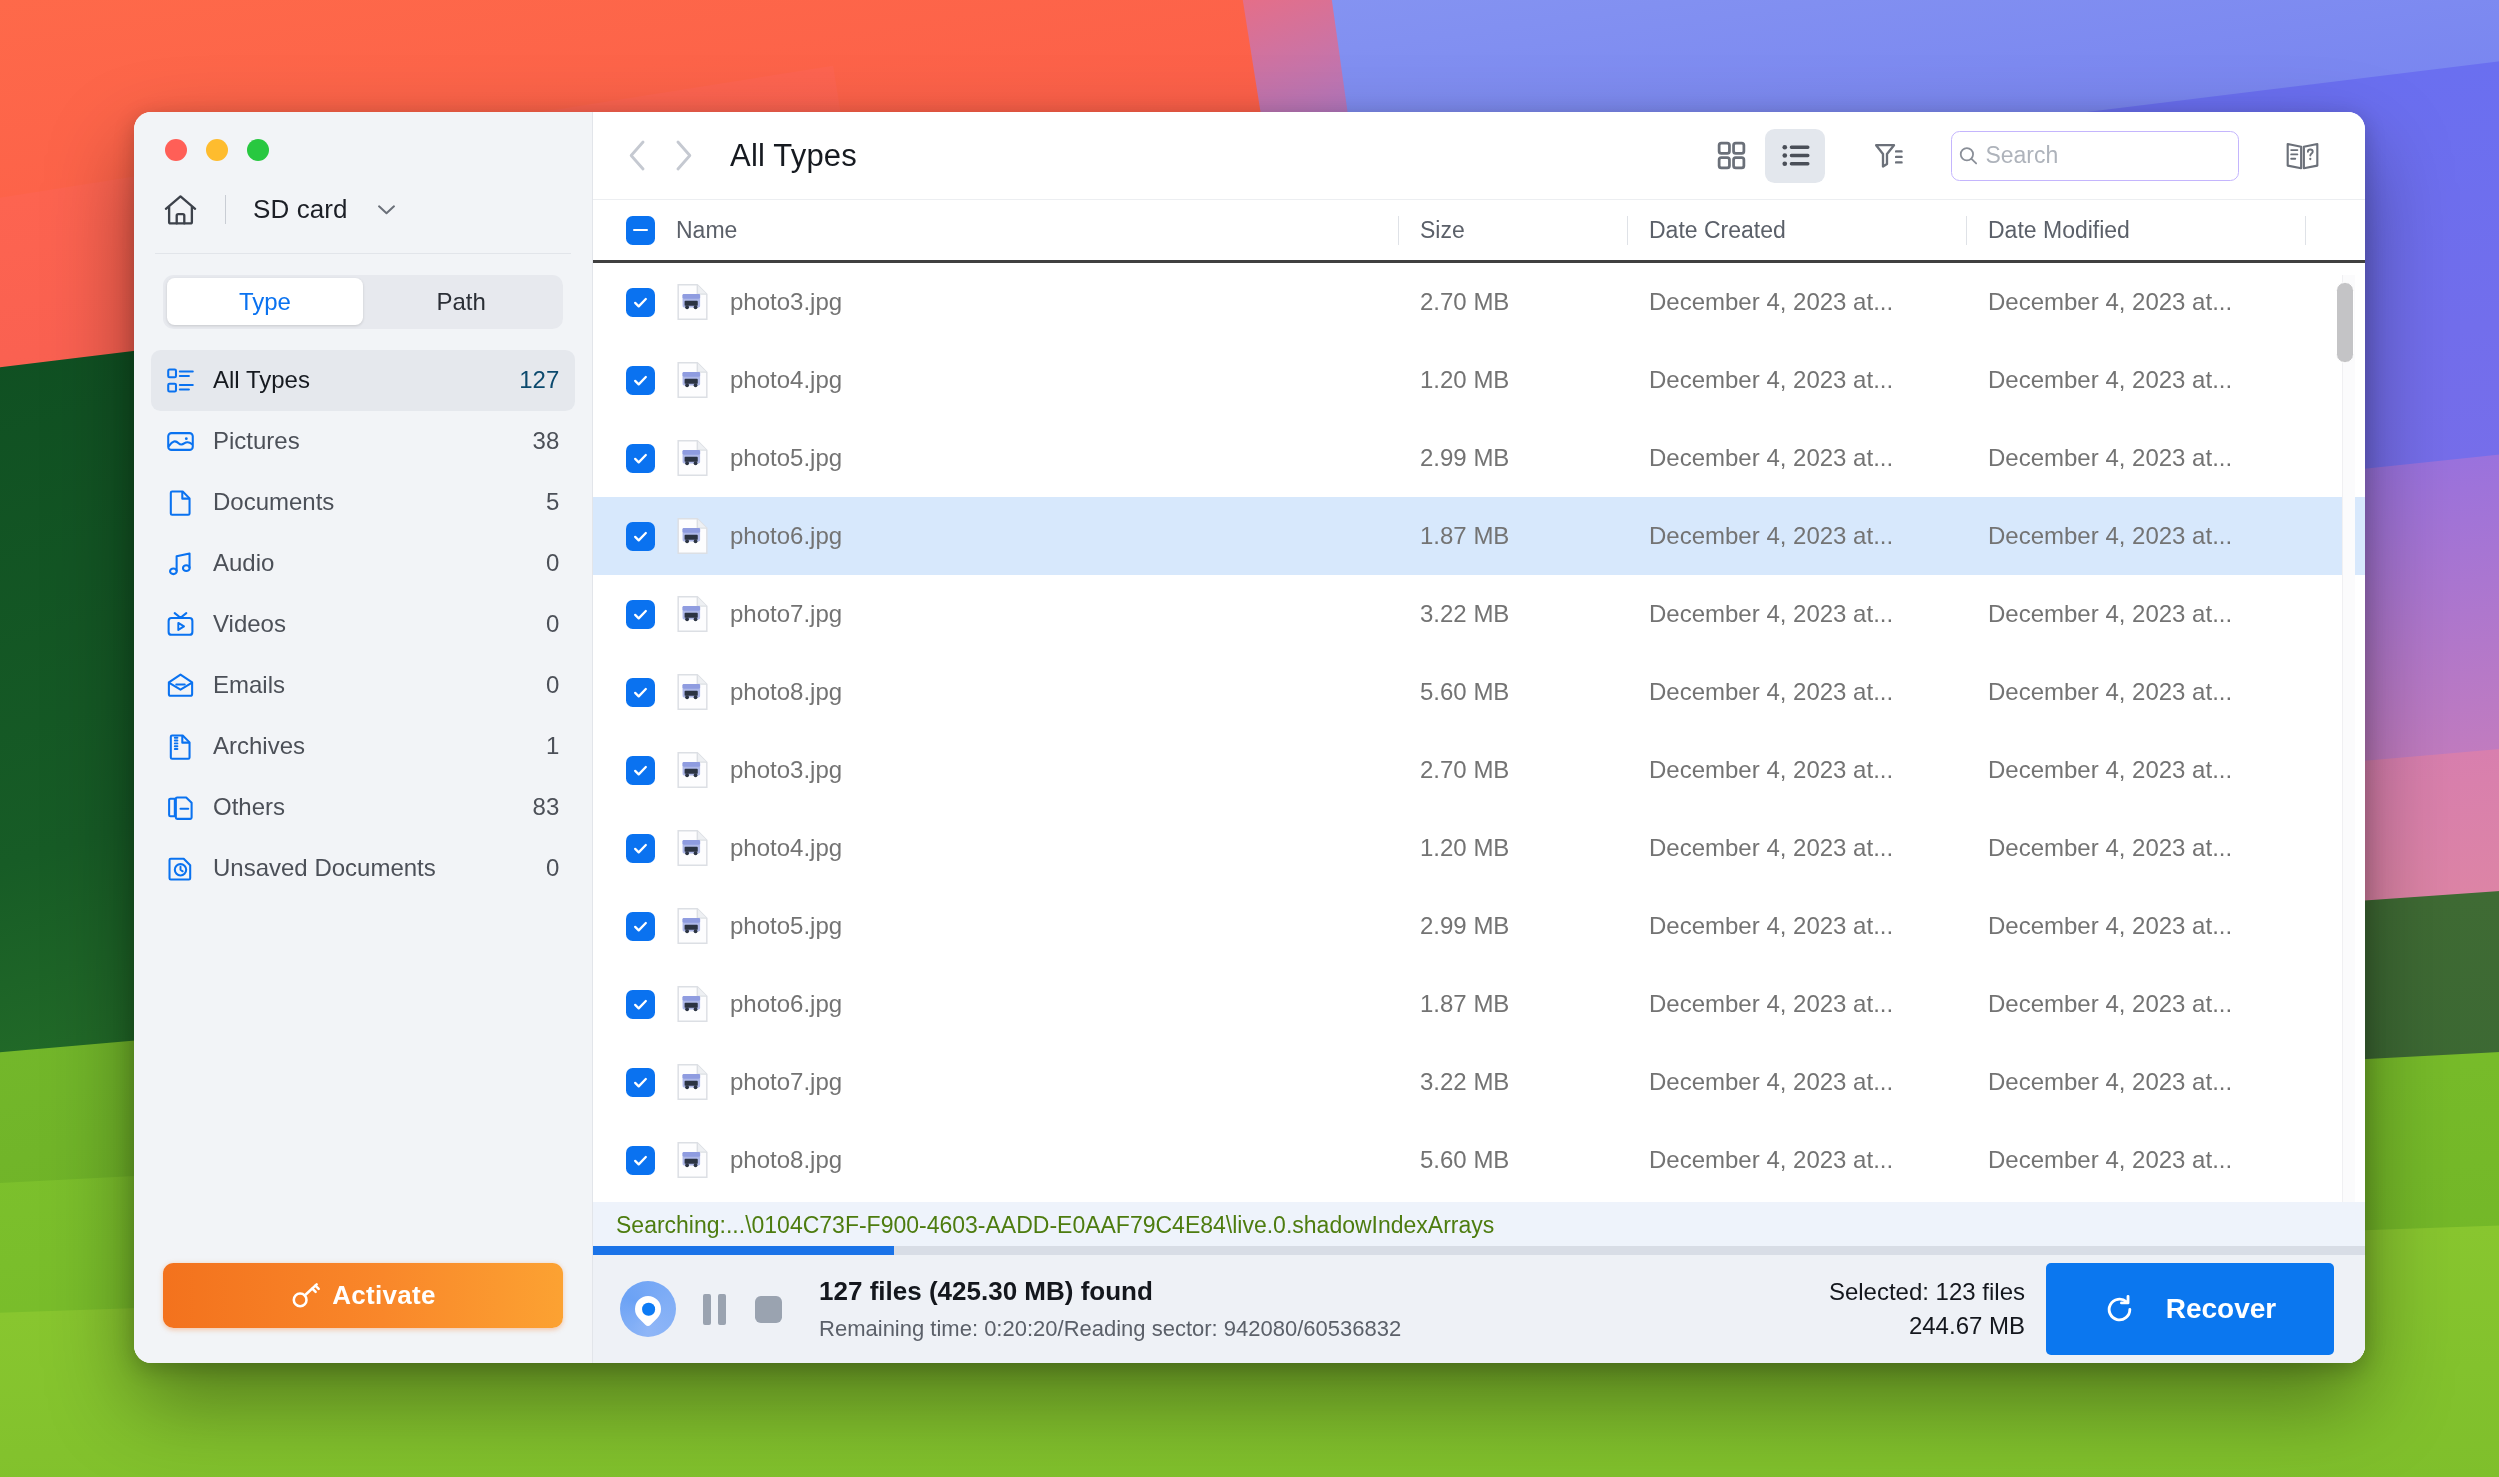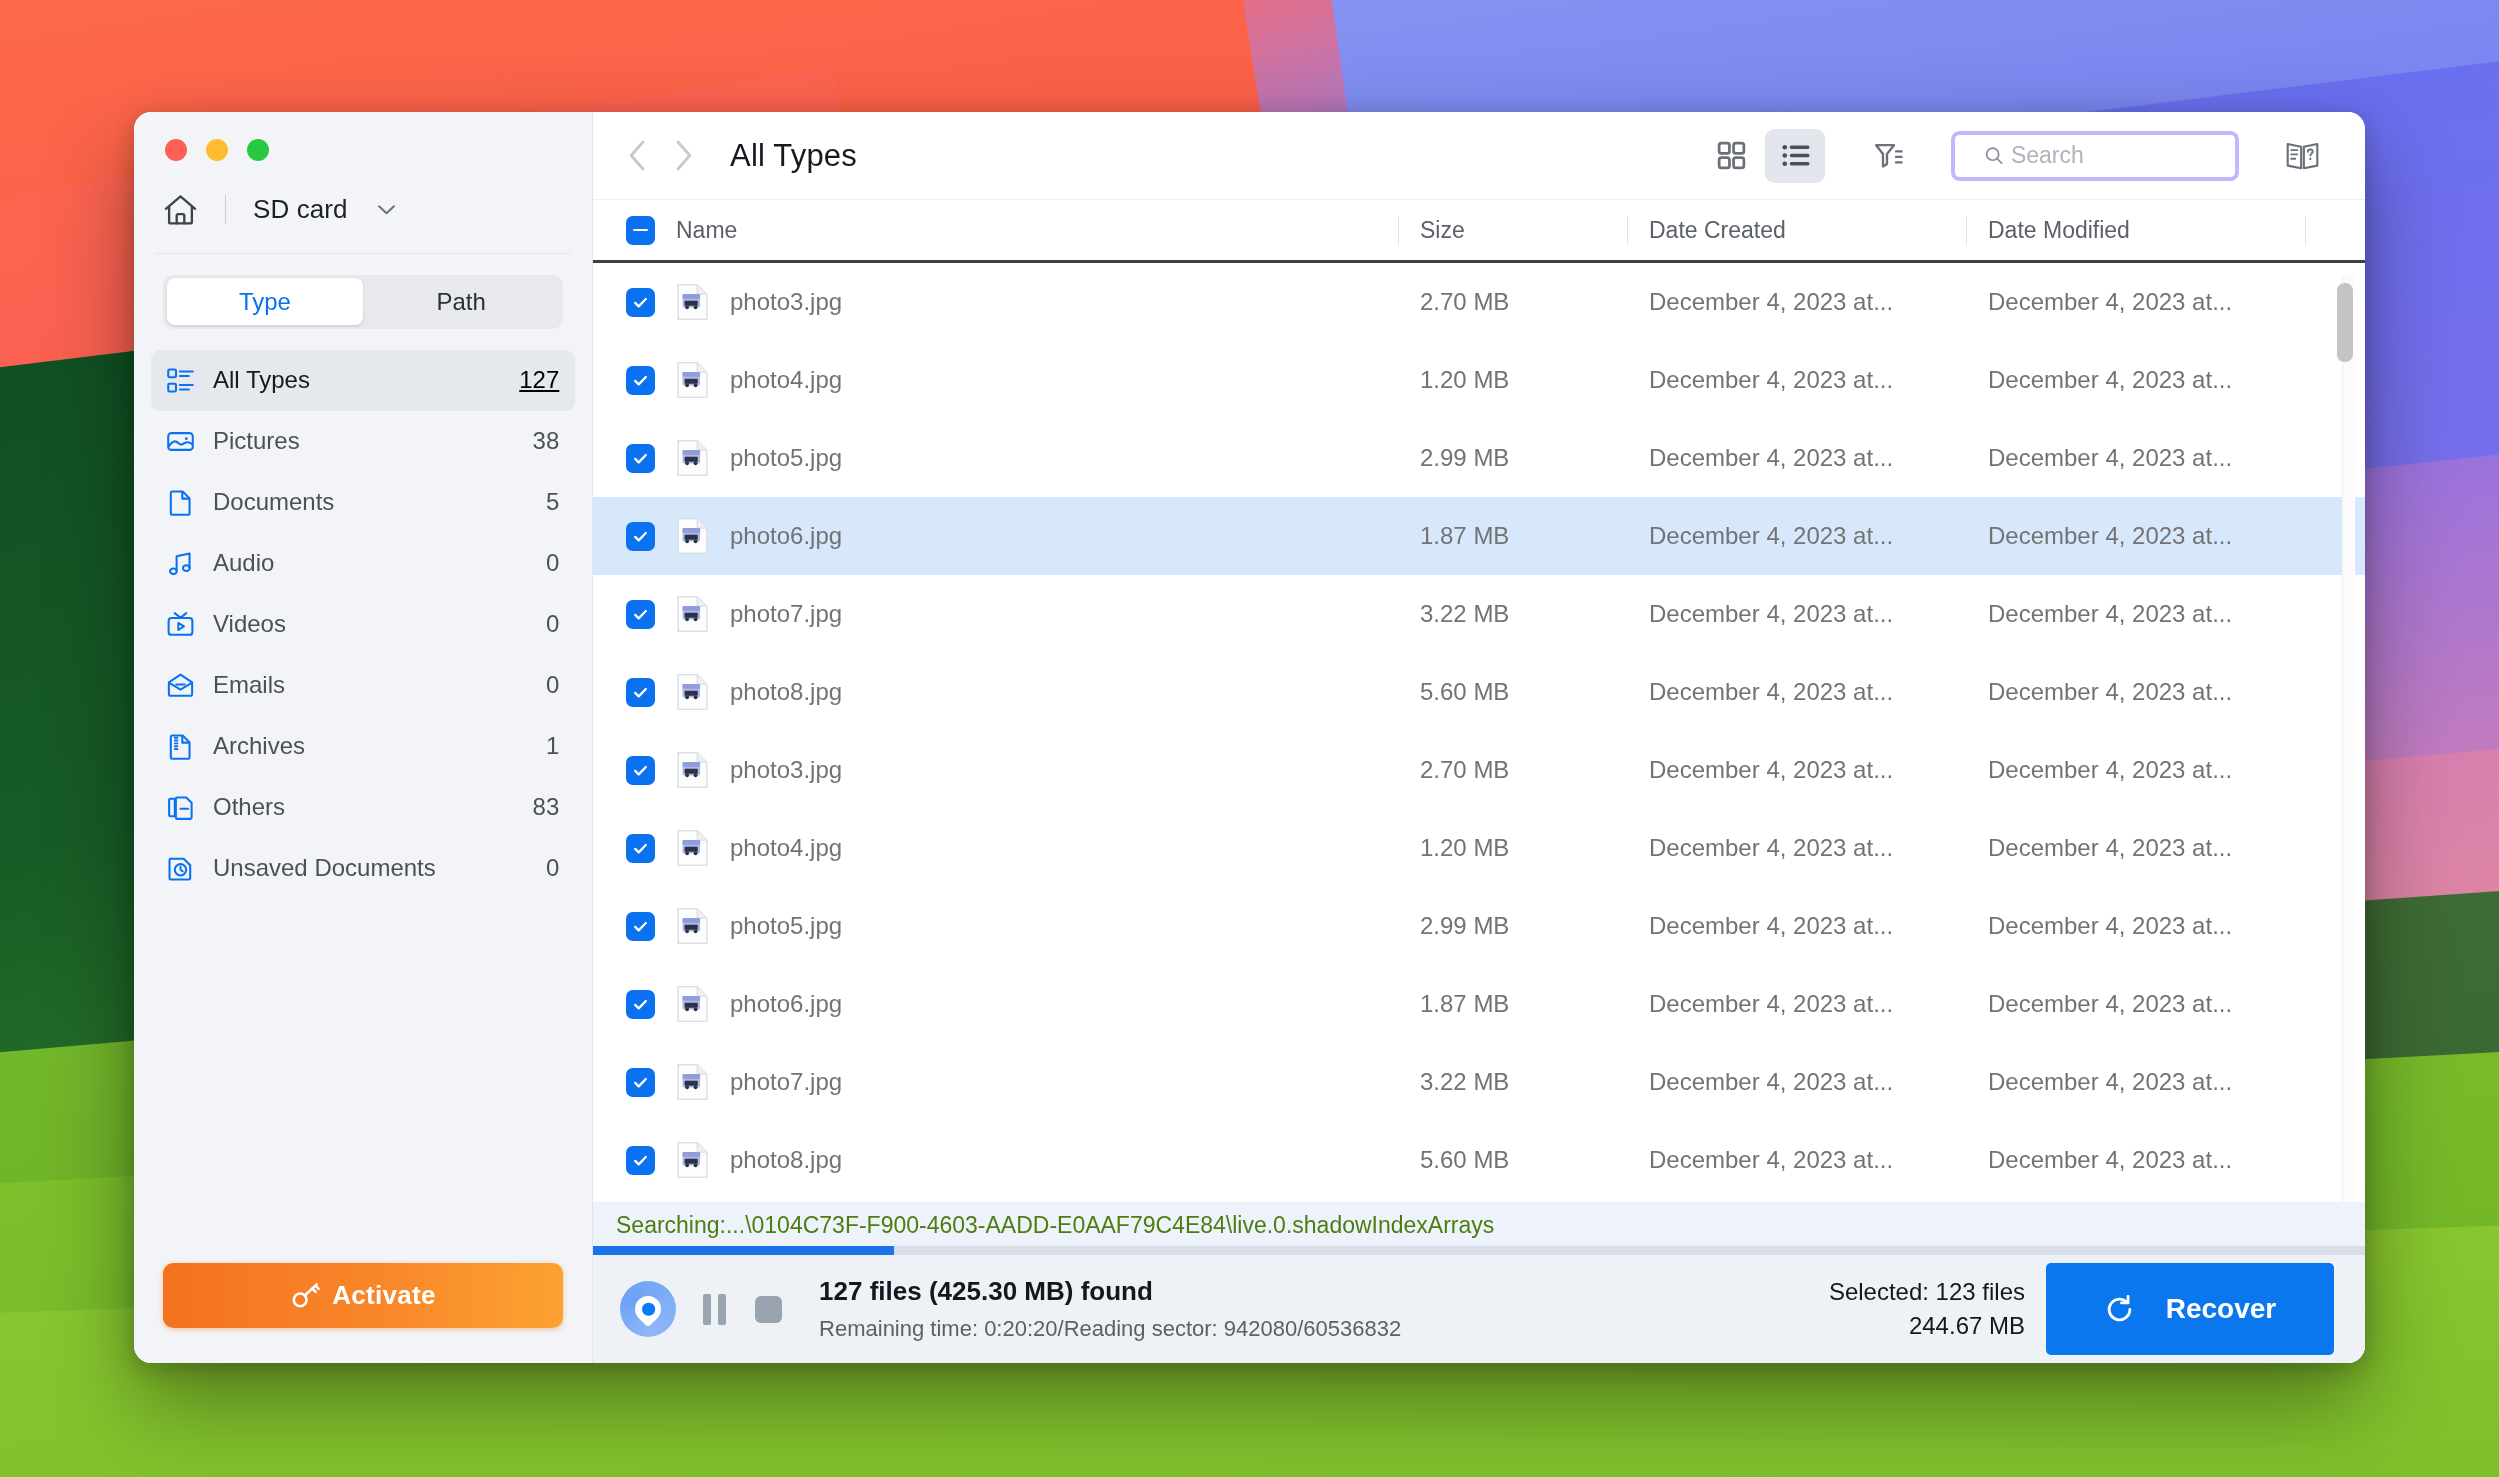--- a/index.html
+++ b/index.html
@@ -178,21 +178,21 @@
     height: 61px;
     padding: 0 15.4px 0 13.4px;
     border-radius: 9.6px;
     gap: 17.3px;
   }
   .type-item.active { background: #e5e8ed; }
   .type-icon { width: 31px; height: 31px; flex: none; }
   .type-label { font-size: 24px; color: #4c5058; flex: 1; }
   .type-item.active .type-label { color: #161a20; }
   .type-count { font-size: 24px; color: #4c5058; }
-  .type-item.active .type-count { color: #000000; text-decoration: underline; }
+  .type-item.active .type-count { color: #0c4a6e; }
 
   .activate-wrap { padding: 0 29px 35px 29px; }
   .activate-btn {
     height: 65px;
     border-radius: 10.6px;
     background: linear-gradient(90deg,#f3721d 0%, #f9872a 55%, #fca232 100%);
     display: flex; align-items: center; justify-content: center;
     gap: 9px;
     box-shadow: 0 1.9px 5.8px rgba(243,114,29,.35);
   }
@@ -222,24 +222,24 @@
   .tb-group { display: flex; align-items: center; gap: 3.8px; }
   .tb-btn {
     width: 60px; height: 54px;
     display: flex; align-items: center; justify-content: center;
     border-radius: 9.6px;
   }
   .tb-btn.active { background: #e3e7ed; }
   .tb-gap { width: 33px; }
   .search-box {
     width: 288px; height: 50px;
-    border: 4px solid #c4b5fd;
+    border: 1px solid #c4b5fd;
     border-radius: 8.6px;
     display: flex; align-items: center;
-    padding: 0 28px;
+    padding: 0 5px;
     gap: 6px;
     background: #fff;
   }
   .search-input {
     border: none; outline: none;
     font-size: 23px;
     font-family: "Liberation Sans", sans-serif;
     color: #1c1f26;
     width: 100%;
     background: transparent;

